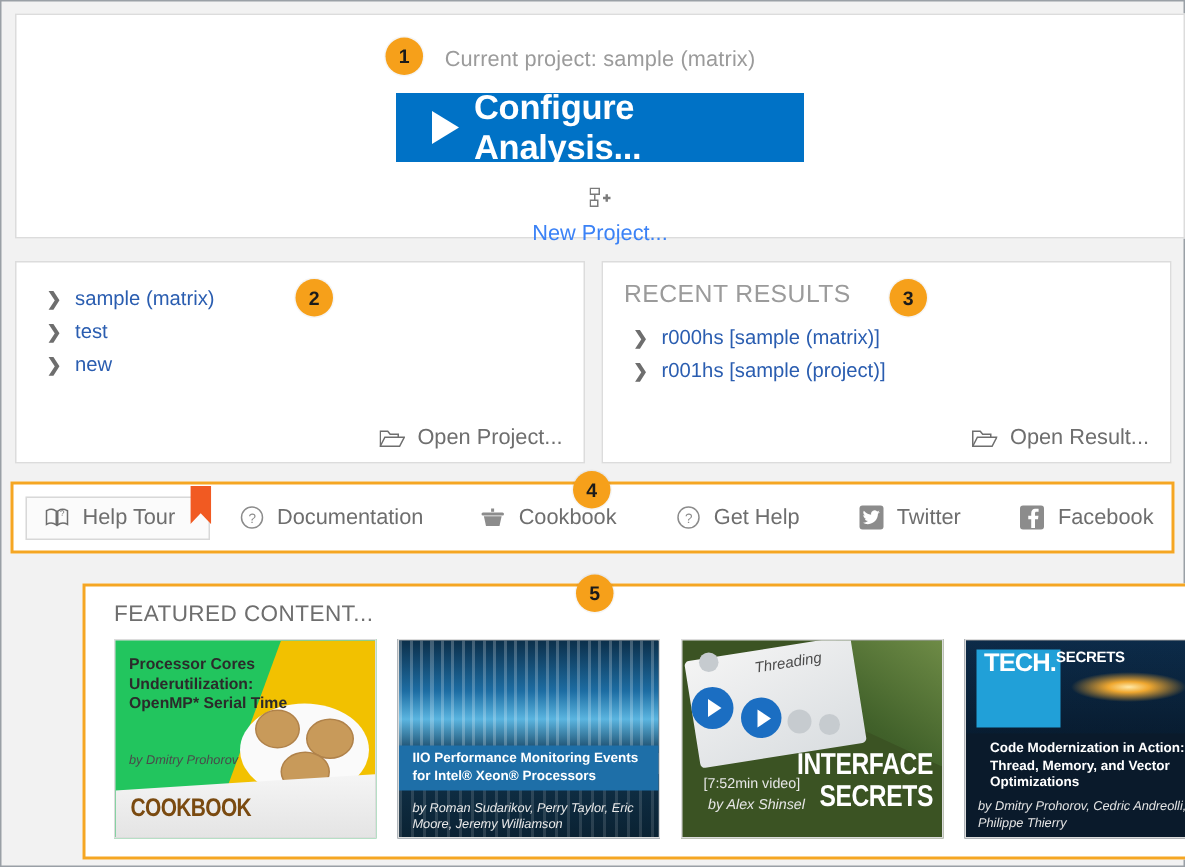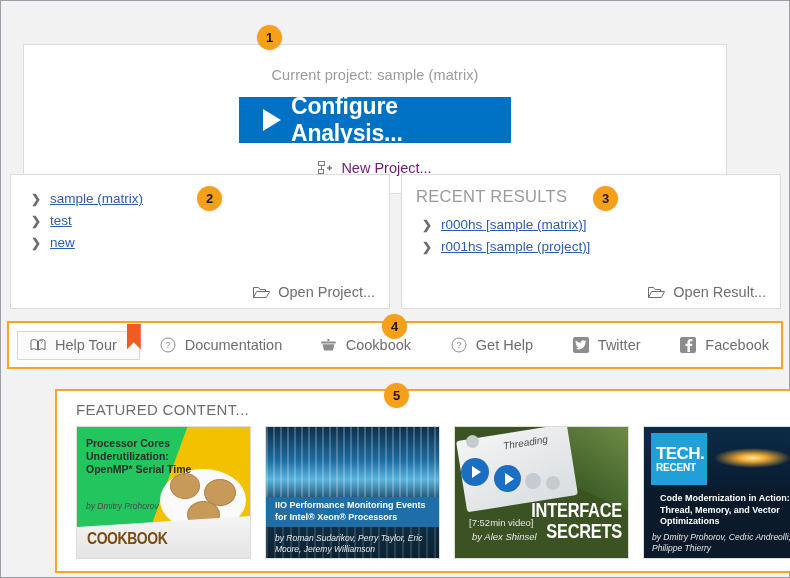--- a/index.html
+++ b/index.html
@@ -20,25 +20,24 @@
 
   
   .panel {
     background: #ffffff;
     border: 1px solid #dcdcdc;
   }
 
   
   .hero {
     position: absolute;
-    left: 22px; top: 8px; width: 704px; height: 150px;
+    left: 9px; top: 8px; width: 780px; height: 150px;
     display: flex; flex-direction: column;
     align-items: center; justify-content: flex-start;
     padding-top: 22px;
-    margin-top: 35px;
   }
   .current-project {
     font-size: 14.5px;
     color: #9b9b9b;
     letter-spacing: .1px;
     margin-bottom: 14px;
   }
   .configure-btn {
     width: 272px; height: 46px;
     background: #0072c6;
@@ -55,22 +54,23 @@
   .play-tri {
     width: 0; height: 0;
     border-left: 18px solid #ffffff;
     border-top: 11px solid transparent;
     border-bottom: 11px solid transparent;
     flex: none;
   }
   .new-project {
     margin-top: 17px;
     display: flex; align-items: center; gap: 8px;
-    font-size: 14.5px; color: #701a75;
+    font-size: 14.5px; color: #3b82f6;
     cursor: pointer;
+    flex-direction: column;
   }
 
   
   .mid-left {
     position: absolute;
     left: 9px; top: 173px; width: 380px; height: 135px;
     padding: 12px 14px 0 14px;
   }
   .mid-right {
     position: absolute;
@@ -93,21 +93,20 @@
   .chev {
     color: #6e6e6e;
     font-size: 12px;
     font-weight: bold;
     line-height: 1;
     flex: none;
   }
   .blue-link {
     color: #2a5db0;
     font-size: 13.5px;
-    text-decoration: underline;
     cursor: pointer;
     white-space: nowrap;
   }
   .open-row {
     position: absolute;
     right: 14px; bottom: 8px;
     display: flex; align-items: center; gap: 8px;
     font-size: 14.5px; color: #6e6e6e;
     cursor: pointer;
   }
@@ -298,21 +297,21 @@
     position: absolute; left: 0; top: 0; width: 175px; height: 62px;
     background:
       radial-gradient(ellipse 62px 16px at 62% 50%, #ffe9a8 0%, #f0a830 22%, rgba(20,60,100,.15) 62%),
       linear-gradient(180deg, #0b2844 0%, #061728 100%);
   }
   .c4 .badge4 {
     position: absolute; left: 7px; top: 6px;
     width: 56px; height: 52px;
     background: #21a0d8;
     color: #ffffff;
-    display: flex; flex-direction: column; justify-content: center;
+    display: flex; flex-direction: row; 
     padding-left: 5px;
   }
   .c4 .b4a { font-size: 17px; font-weight: bold; letter-spacing: -.6px; line-height: 17px; }
   .c4 .b4b { font-size: 10px; font-weight: bold; letter-spacing: -.2px; line-height: 12px; }
   .c4 .c4t {
     position: absolute; left: 16px; top: 66px; width: 160px;
     color: #ffffff; font-size: 9px; line-height: 11.5px; font-weight: bold;
   }
   .c4 .c4by {
     position: absolute; left: 8px; top: 105px; width: 162px;
@@ -533,21 +532,21 @@
         <div class="greysq" style="left:91px; top:49px; width:14px; height:14px;"></div>
         <div class="c3title">INTERFACE SECRETS</div>
         <div class="c3dur">[7:52min video]</div>
         <div class="c3by">by Alex Shinsel</div>
       </div>
 
       <div class="card c4">
         <div class="glow"></div>
         <div class="badge4">
           <span class="b4a">TECH.</span>
-          <span class="b4b">RECENT</span>
+          <span class="b4b">SECRETS</span>
         </div>
         <div class="c4t">Code Modernization in Action: Thread, Memory, and Vector Optimizations</div>
         <div class="c4by">by Dmitry Prohorov, Cedric Andreolli, and Philippe Thierry</div>
       </div>
 
     </div>
   </div>
 
   <div class="badge b1">1</div>
   <div class="badge b2">2</div>

